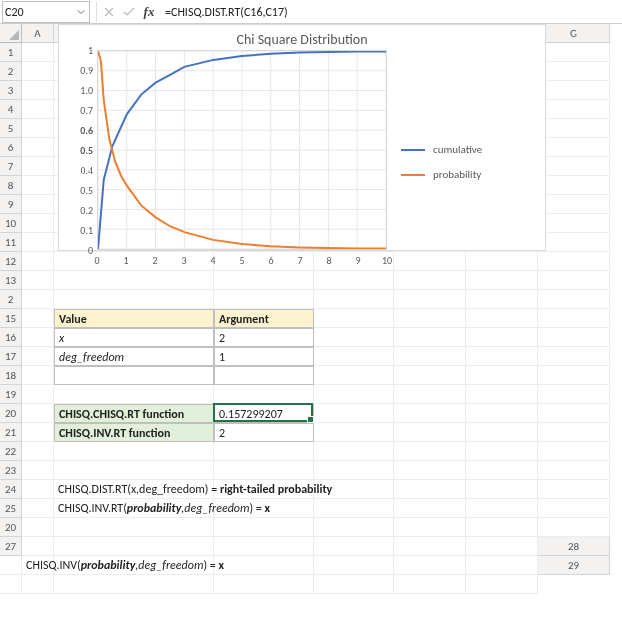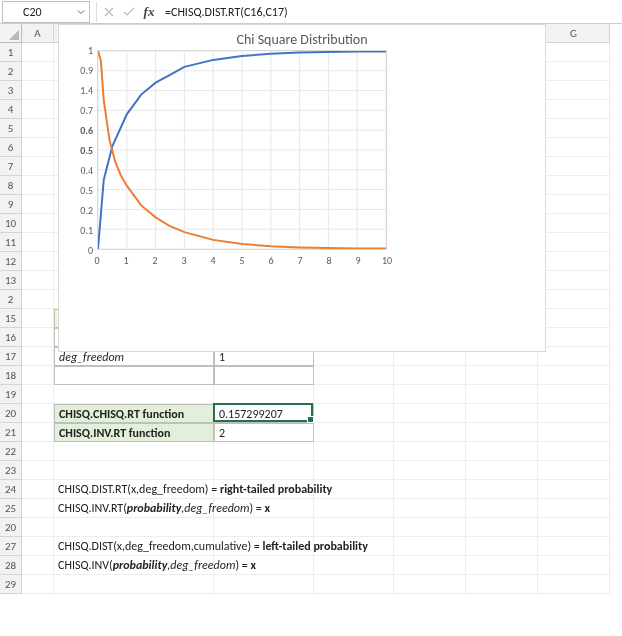--- a/index.html
+++ b/index.html
@@ -20,21 +20,21 @@
     border-bottom: 1px solid #ccc;
     background: #fff;
   }
   .name-box {
     width: 88px;
     height: 22px;
     border: 1px solid #bfbfbf;
     display: flex;
     align-items: center;
     justify-content: space-between;
-    padding: 0 4px 0 20px;
+    padding: 0 4px 0 2px;
     margin: 1px 4px 1px 2px;
     background: #fff;
     font-size: 12px;
   }
   .name-box svg { flex: none; }
   .fb-sep { width:1px; height:20px; background:#e0e0e0; margin:0 2px;}
   .fb-btn {
     width: 20px; height: 20px;
     display: flex; align-items: center; justify-content: center;
     color: #888;
@@ -79,21 +79,21 @@
     display:flex; align-items:center;
     font-size: 12px;
     background:#fff;
     overflow:hidden;
     white-space:nowrap;
   }
   .rowh { justify-content:center;}
   .chart-area {
     position: absolute;
     left: 58px; top: 24px;
-    width: 488px; height: 328px;
+    width: 488px; height: 227px;
     background: #fff;
     border: 1px solid #d9d9d9;
   }
   .chart-title { text-align:center; font-size:14px; color:#595959; padding:6px 0 2px; }
   .chart-body { display:flex; height:224px; }
   .plot-wrap { position:relative; width:320px; margin-left:8px; }
   .yaxis { position:absolute; left:0; top:0; bottom:24px; width:28px; }
   .ytick { position:absolute; right:2px; font-size:10px; color:#595959; transform:translateY(-50%);}
   .plot { position:absolute; left:30px; right:0; top:0; bottom:24px; border:1px solid #d9d9d9;}
   .grid line { stroke:#e6e6e6; stroke-width:1;}
@@ -370,23 +370,20 @@
     <div class="rowh">20</div>
     <div class="cell" id="cell-A26"></div>
     <div class="cell" id="cell-B26"></div>
     <div class="cell" id="cell-C26"></div>
     <div class="cell" id="cell-D26"></div>
     <div class="cell" id="cell-E26"></div>
     <div class="cell" id="cell-F26"></div>
     <div class="cell" id="cell-G26"></div>
     <div class="rowh">27</div>
     <div class="cell" id="cell-A27"></div>
-    <div class="cell" id="cell-B27" style="overflow: visible; position: relative; z-index: 2;">
-      <span class="desc" style="white-space:nowrap">CHISQ.DIST(x,deg_freedom,cumulative) = <b>left-tailed probability</b></span>
-    </div>
     <div class="cell" id="cell-C27"></div>
     <div class="cell" id="cell-D27"></div>
     <div class="cell" id="cell-E27"></div>
     <div class="cell" id="cell-F27"></div>
     <div class="cell" id="cell-G27"></div>
     <div class="rowh">28</div>
     <div class="cell" id="cell-A28"></div>
     <div class="cell" id="cell-B28" style="overflow: visible; position: relative; z-index: 2;">
       <span class="desc" style="white-space:nowrap">CHISQ.INV(<i><b>probability</b></i><i>,deg_freedom</i>) = <b>x</b></span>
     </div>
@@ -412,21 +409,21 @@
     <div class="plot-wrap">
       <div class="yaxis" id="yaxis">
           <div class="ytick" style="top: 100%;">0</div>
           <div class="ytick" style="top: 90%;">0.1</div>
           <div class="ytick" style="top: 80%;">0.2</div>
           <div class="ytick" style="top: 70%;">0.5</div>
           <div class="ytick" style="top: 60%; font-family: Liberation Serif, serif;">0.4</div>
           <div class="ytick" style="top: 50%; font-weight: bold;">0.5</div>
           <div class="ytick" style="top: 40%; font-weight: bold;">0.6</div>
           <div class="ytick" style="top: 30%;">0.7</div>
-          <div class="ytick" style="top: 20%;">1.4</div>
+          <div class="ytick" style="top: 20%;">1.0</div>
           <div class="ytick" style="top: 10%;">0.9</div>
           <div class="ytick" style="top: 0%;">1</div>
         </div>
       <div class="plot">
         <svg id="plotsvg" width="100%" height="100%" viewBox="0 0 290 200" preserveAspectRatio="none">
           <g class="grid" id="grid">
               <line x1="0" x2="0" y1="0" y2="200"></line>
               <line x1="29" x2="29" y1="0" y2="200"></line>
               <line x1="58" x2="58" y1="0" y2="200"></line>
               <line x1="87" x2="87" y1="0" y2="200"></line>
@@ -462,14 +459,24 @@
           <div class="xtick" style="left: 30%;">3</div>
           <div class="xtick" style="left: 40%;">4</div>
           <div class="xtick" style="left: 50%;">5</div>
           <div class="xtick" style="left: 60%;">6</div>
           <div class="xtick" style="left: 70%;">7</div>
           <div class="xtick" style="left: 80%;">8</div>
           <div class="xtick" style="left: 90%;">9</div>
           <div class="xtick" style="left: 100%;">10</div>
         </div>
     </div>
+    <div class="legend" id="legend">
+        <div class="legend-item">
+          <div class="legend-swatch" style="border-color: rgb(68, 114, 196);"></div>
+          <span>cumulative</span>
+        </div>
+        <div class="legend-item">
+          <div class="legend-swatch" style="border-color: rgb(237, 125, 49);"></div>
+          <span>probability</span>
+        </div>
+      </div>
   </div>
 </div>
 
 </body></html>

